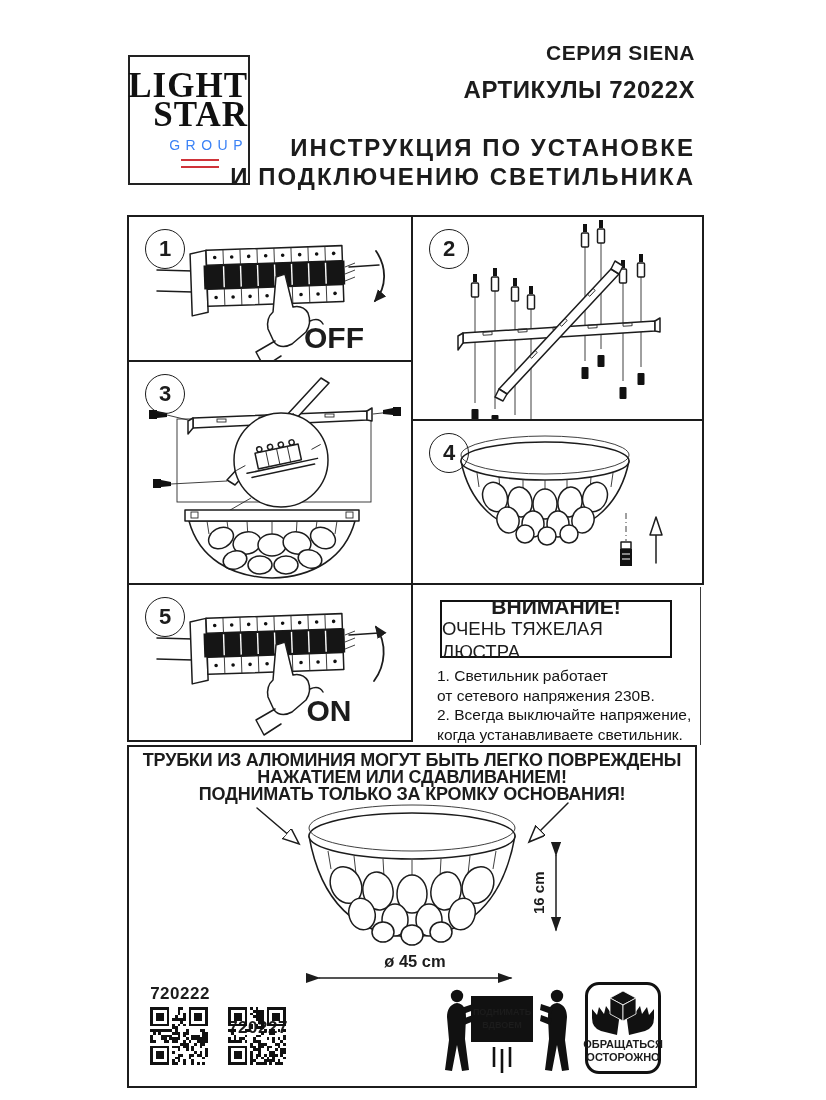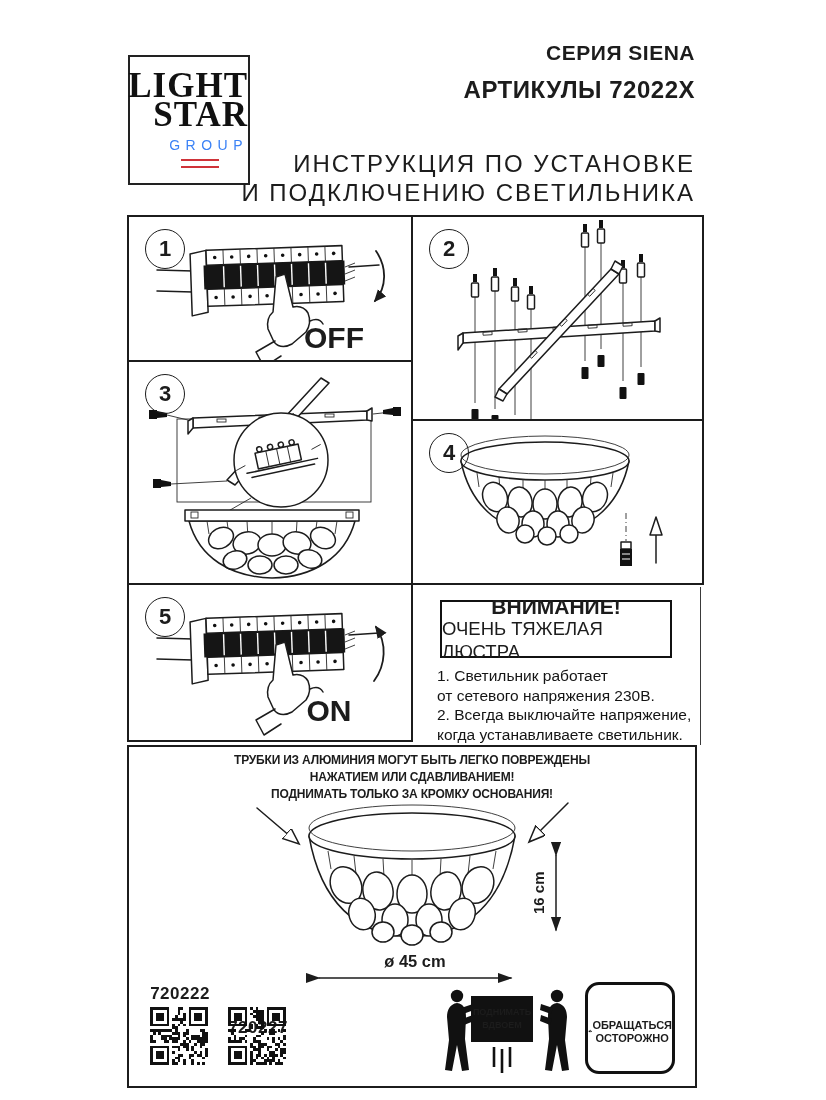--- a/index.html
+++ b/index.html
@@ -12,45 +12,45 @@
   .logo-word{font-family:"Liberation Serif","DejaVu Serif",serif;font-weight:700;font-size:35px;
              line-height:0.82;letter-spacing:1px;color:#111;}
   .logo-group{font-size:14px;letter-spacing:5.5px;color:#3b82f6;margin-top:7px;margin-left:5px;}
   .logo-flag{width:96px;height:9px;margin-top:6px;display:flex;}
   .logo-flag .fgreen{width:30%;height:100%;}
   .logo-flag .fwhite{width:40%;height:100%;box-sizing:border-box;border-top:2px solid #cf3339;border-bottom:2px solid #cf3339;}
   .logo-flag .fred{width:30%;height:100%;}
   .hdr-right{right:131px;top:41px;text-align:right;}
   .hdr-series{font-size:21px;font-weight:700;letter-spacing:0.5px;}
   .hdr-articles{font-size:24px;font-weight:700;margin-top:11px;letter-spacing:0.5px;}
-  .hdr-title{font-size:24px;font-weight:400;letter-spacing:2px;line-height:1.22;margin-top:45px;}
+  .hdr-title{font-size:24px;font-weight:700;letter-spacing:2px;line-height:1.22;margin-top:29px;}
   
   .panel{border:2px solid #1c1c1c;box-sizing:border-box;background:#fff;}
   .stepnum{position:absolute;left:16px;top:12px;width:38px;height:38px;border:1.6px solid #1c1c1c;
            border-radius:50%;display:flex;align-items:center;justify-content:center;
            font-size:22px;font-weight:700;}
   svg .ln{stroke:#1c1c1c;fill:none;stroke-width:1.5;stroke-linecap:round;stroke-linejoin:round;}
   svg .fw{fill:#fff;stroke:#1c1c1c;stroke-width:1.5;stroke-linejoin:round;}
   svg .thin{stroke:#2a2a2a;stroke-width:0.9;fill:none;}
   svg text{font-family:"Liberation Sans","DejaVu Sans",sans-serif;fill:#1c1c1c;}
   
   .warn-box{left:440px;top:600px;width:232px;height:58px;border:2.5px solid #111;box-sizing:border-box;
             display:flex;flex-direction:column;align-items:center;justify-content:center;}
   .warn-t1{font-size:21px;font-weight:700;line-height:1.1;}
   .warn-t2{font-size:18.5px;font-weight:500;line-height:1.2;}
   .notes{left:437px;top:666px;width:256px;font-size:15.5px;line-height:19.5px;color:#141414;}
   .rborder{left:700px;top:587px;width:0px;height:158px;border-left:1.5px solid #3a3a3a;}
   
   .bottom-panel{left:127px;top:745px;width:570px;height:343px;}
-  .tube-warn{left:127px;top:752px;width:570px;text-align:center;font-size:12px;font-weight:700;
+  .tube-warn{left:127px;top:752px;width:570px;text-align:center;font-size:18px;font-weight:700;
              line-height:17px;letter-spacing:-0.2px;}
   .art-label{font-size:17px;font-weight:700;letter-spacing:0.5px;text-align:center;width:80px;}
   .qr{width:58px;height:58px;}
-  .care-box{left:585px;top:982px;width:90px;height:92px;border:3px solid #111;border-radius:14px;
-            box-sizing:border-box;display:flex;flex-direction:row;align-items:center;padding-top:5px;}
+  .care-box{left:585px;top:982px;width:76px;height:92px;border:3px solid #111;border-radius:14px;
+            box-sizing:border-box;display:flex;flex-direction:column;align-items:center;padding-top:5px;}
   .care-text{font-size:11px;font-weight:700;line-height:13px;text-align:center;margin-top:2px;}
 </style>
 </head>
 <body>
 
 <div class="page">
 
   <div class="abs logo-box">
     <div class="logo-word">LIGHT</div>
     <div class="logo-word">STAR</div>

